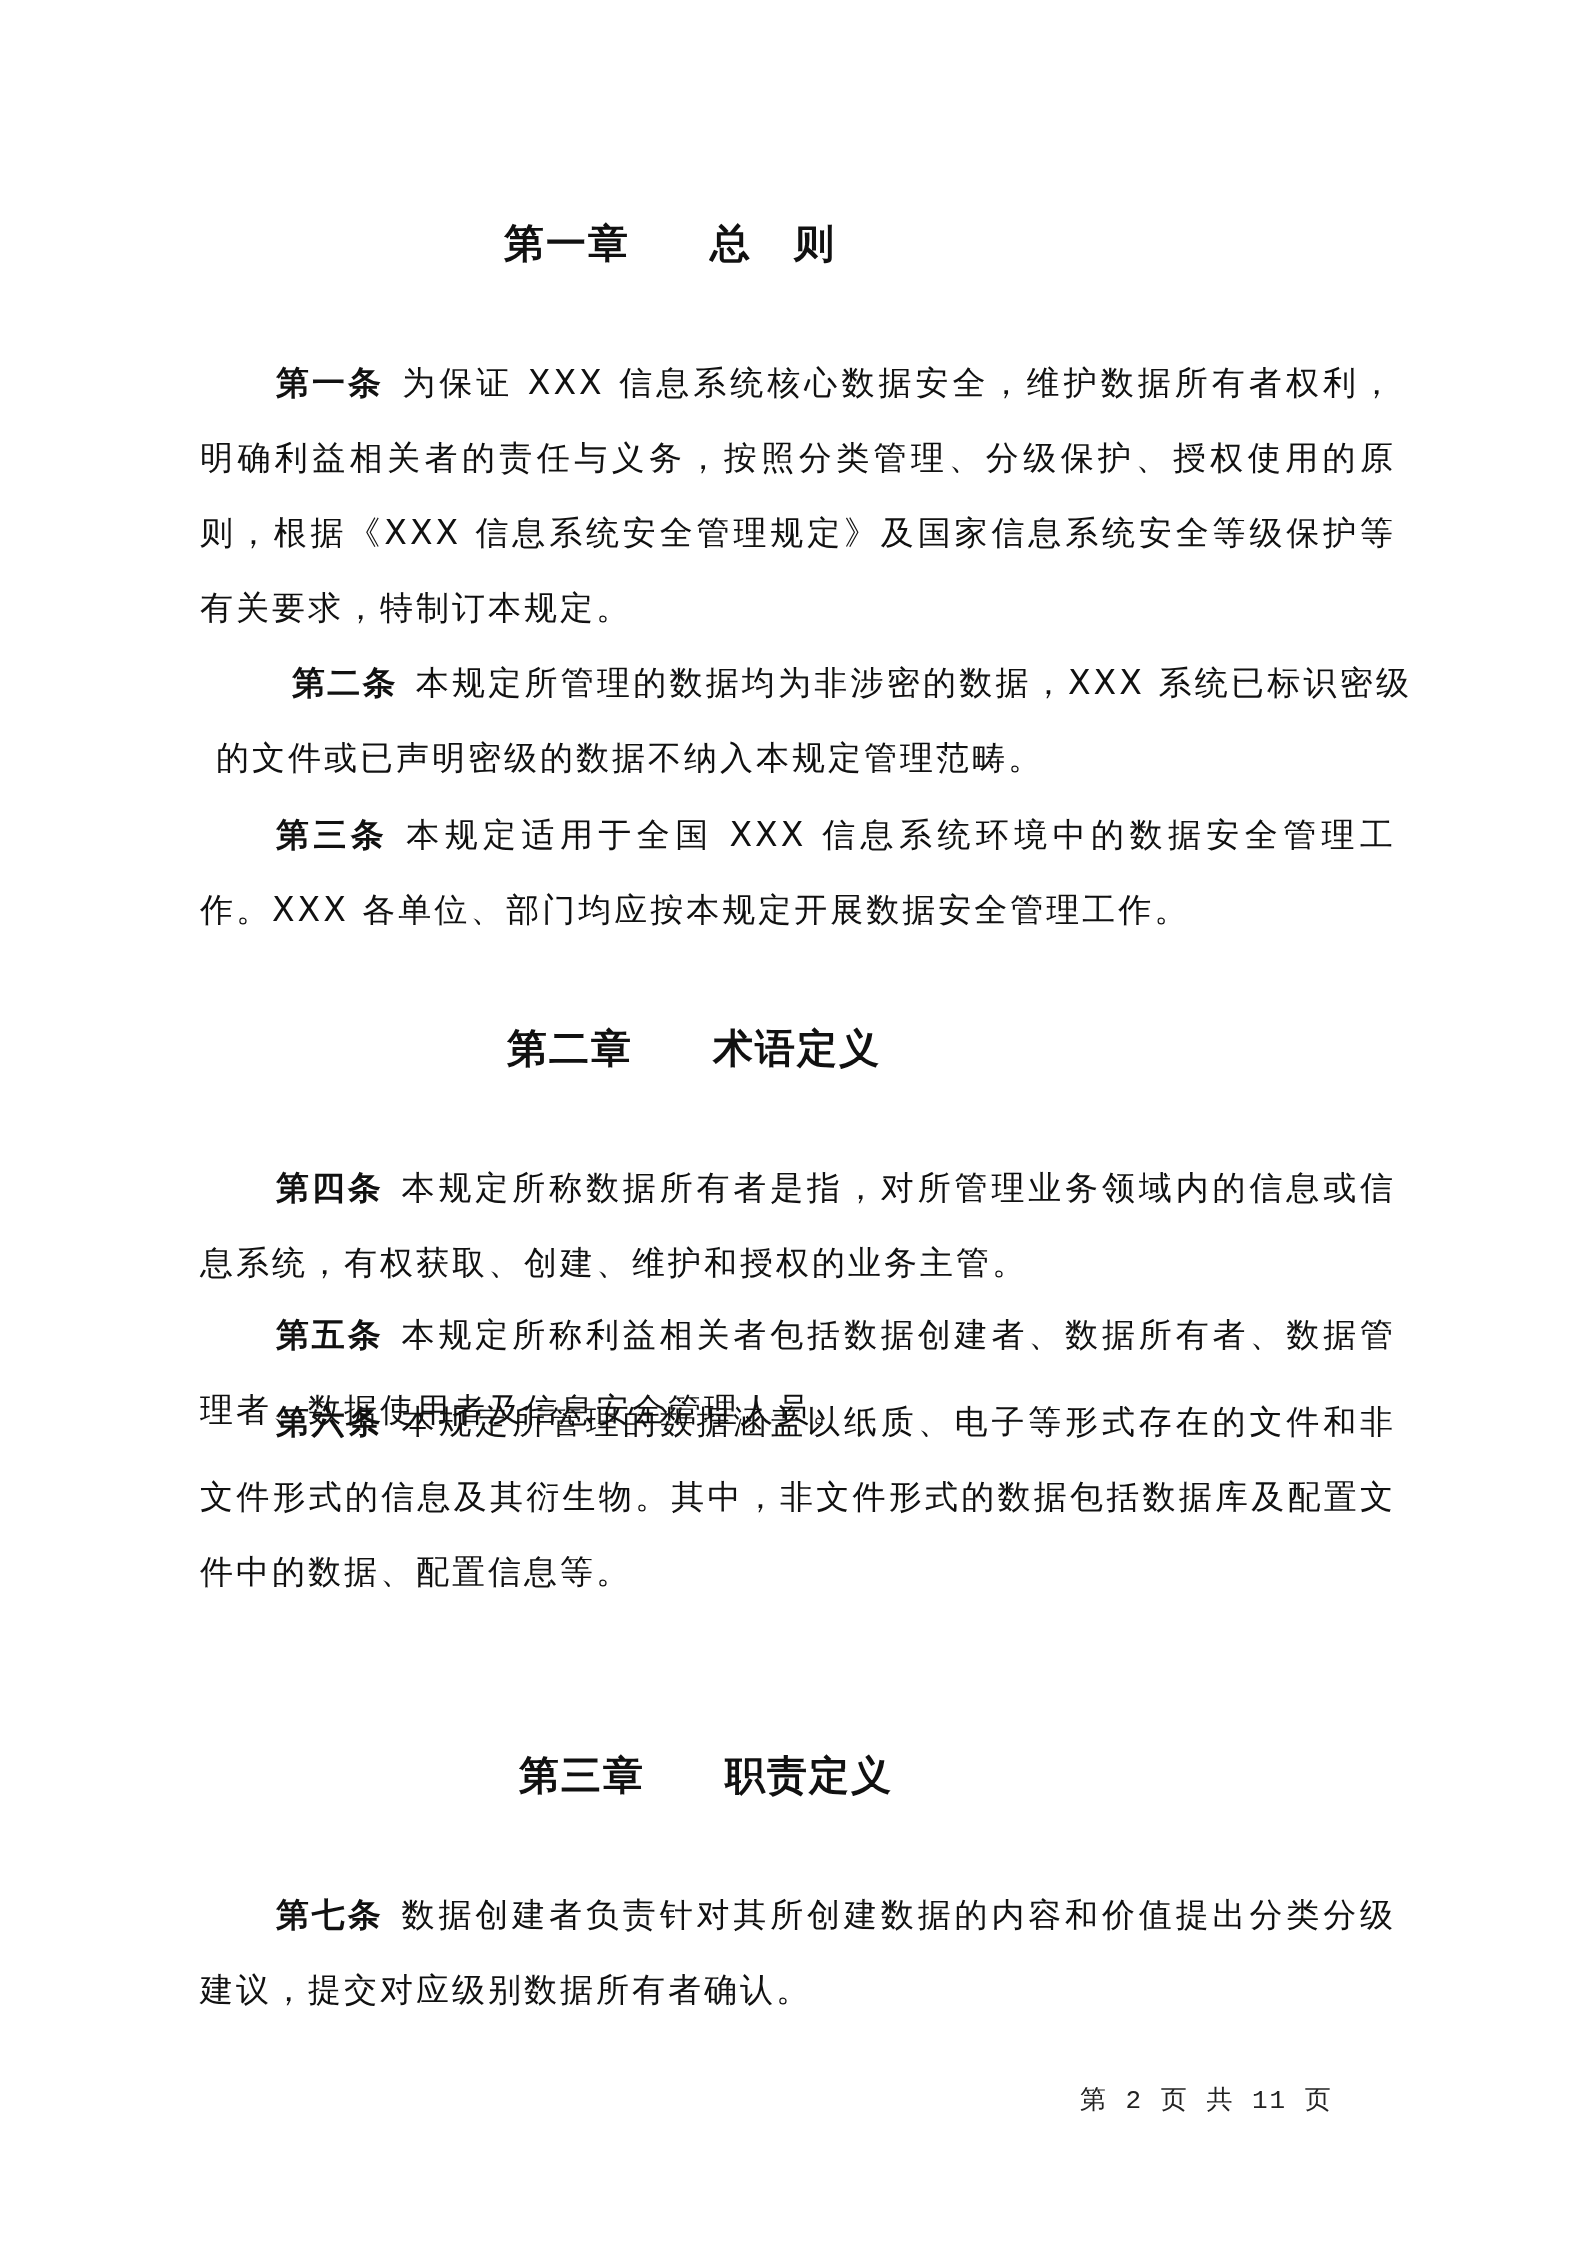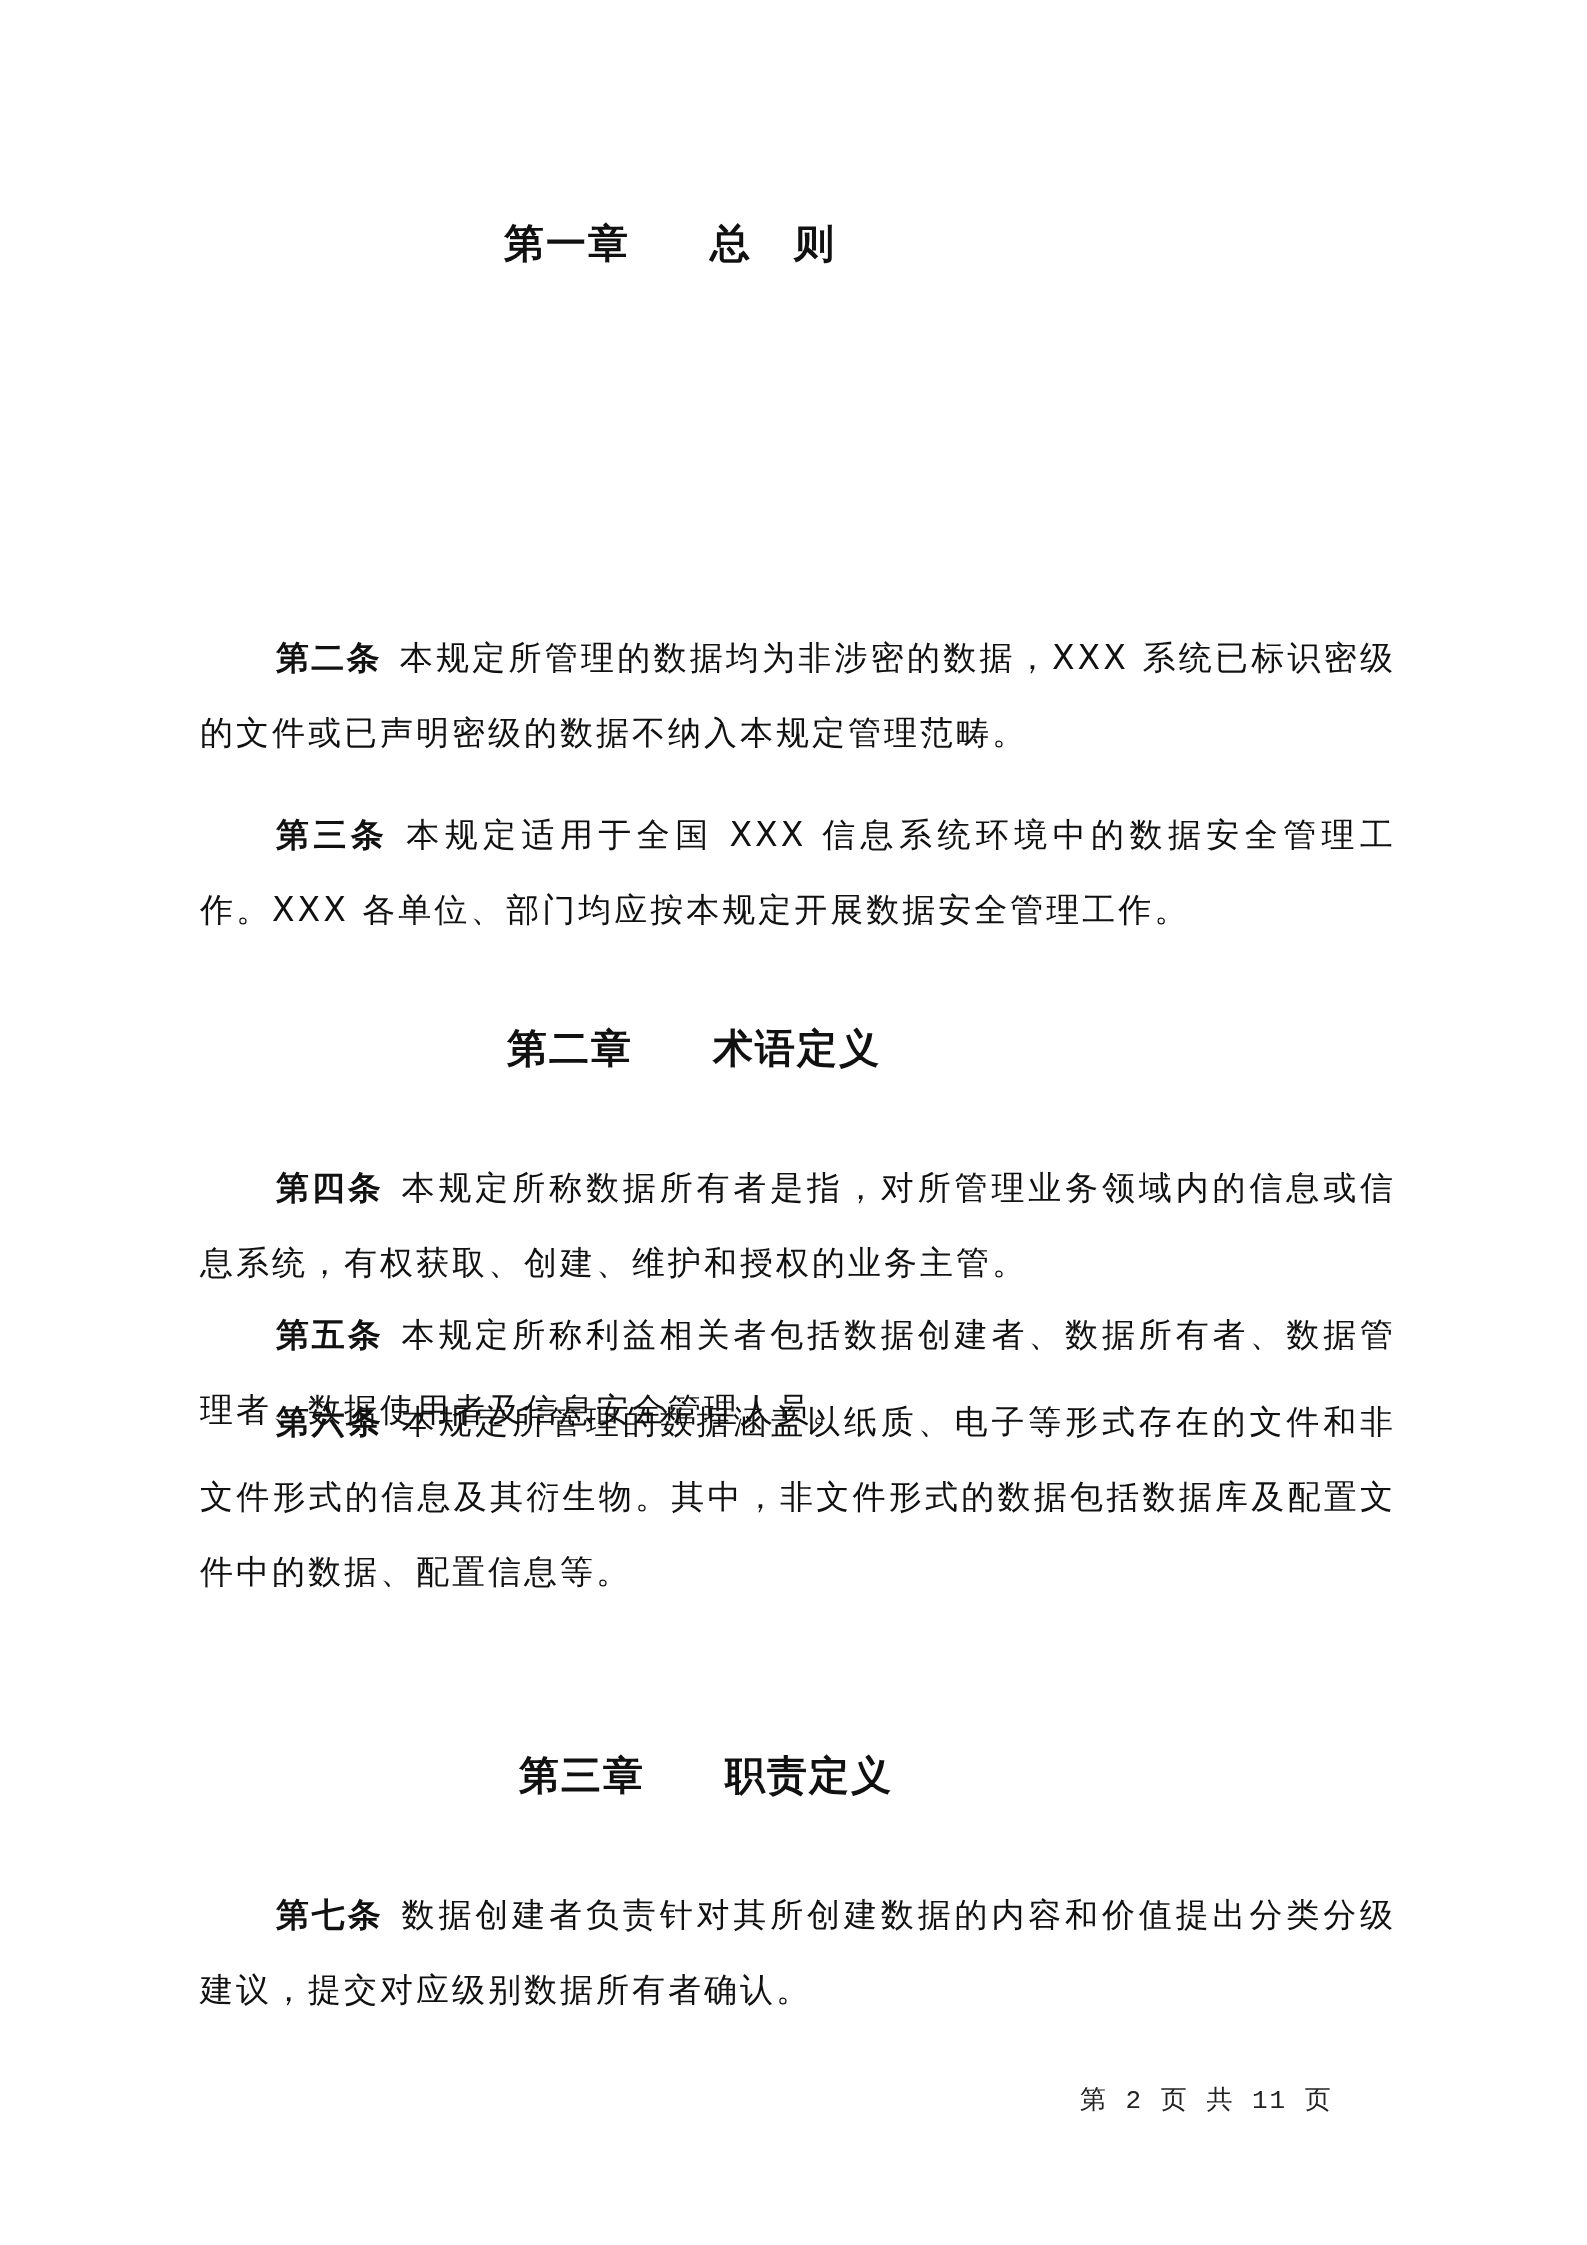--- a/index.html
+++ b/index.html
@@ -29,22 +29,25 @@
 </style>
 </head>
 <body>
 
 <div class="page">
 
   <div class="chapter" style="top:213px;">
     <span>第一章</span><span class="gap"></span><span>总　则</span>
   </div>
 
+  <div class="para" style="top:345px;">
+    <span class="label">第一条</span><span>为保证 XXX 信息系统核心数据安全，维护数据所有者权利，明确利益相关者的责任与义务，按照分类管理、分级保护、授权使用的原则，根据《XXX 信息系统安全管理规定》及国家信息系统安全等级保护等有关要求，特制订本规定。</span>
+  </div>
 
-  <div class="para" style="top:620px;">
+  <div class="para" style="top:645px;margin-left:16px;">
     <span class="label">第二条</span><span>本规定所管理的数据均为非涉密的数据，XXX 系统已标识密级的文件或已声明密级的数据不纳入本规定管理范畴。</span>
   </div>
 
   <div class="para" style="top:797px;">
     <span class="label">第三条</span><span>本规定适用于全国 XXX 信息系统环境中的数据安全管理工作。XXX 各单位、部门均应按本规定开展数据安全管理工作。</span>
   </div>
 
   <div class="chapter" style="top:1018px;padding-left:24px;">
     <span>第二章</span><span class="gap"></span><span>术语定义</span>
   </div>

